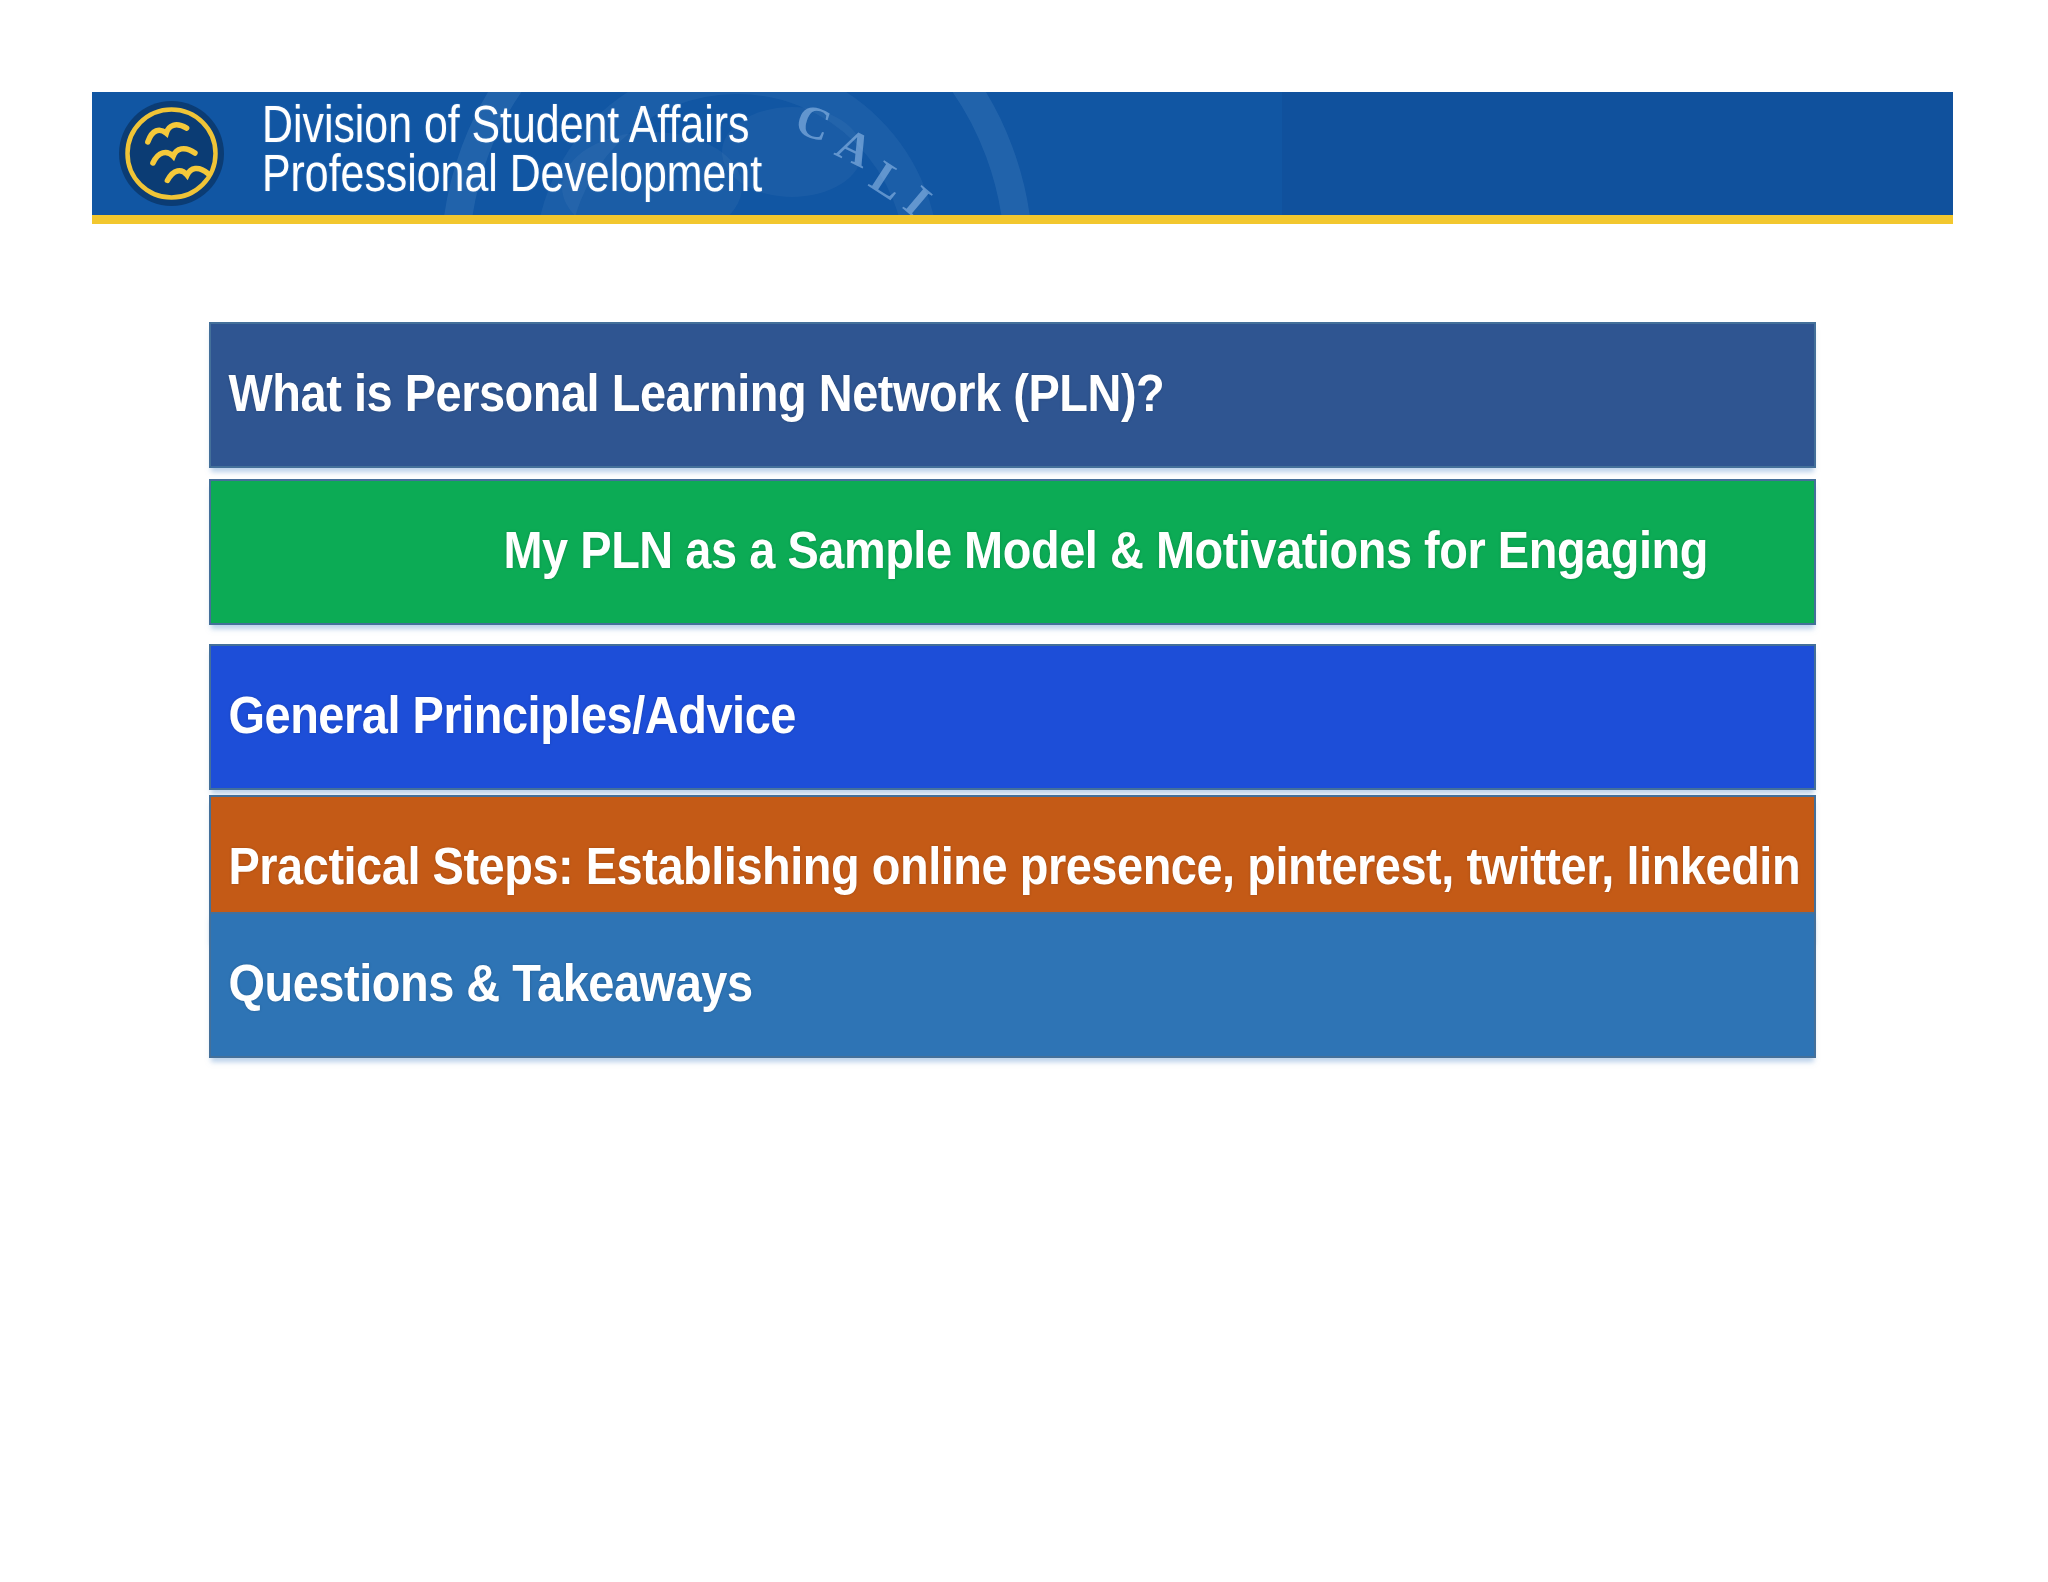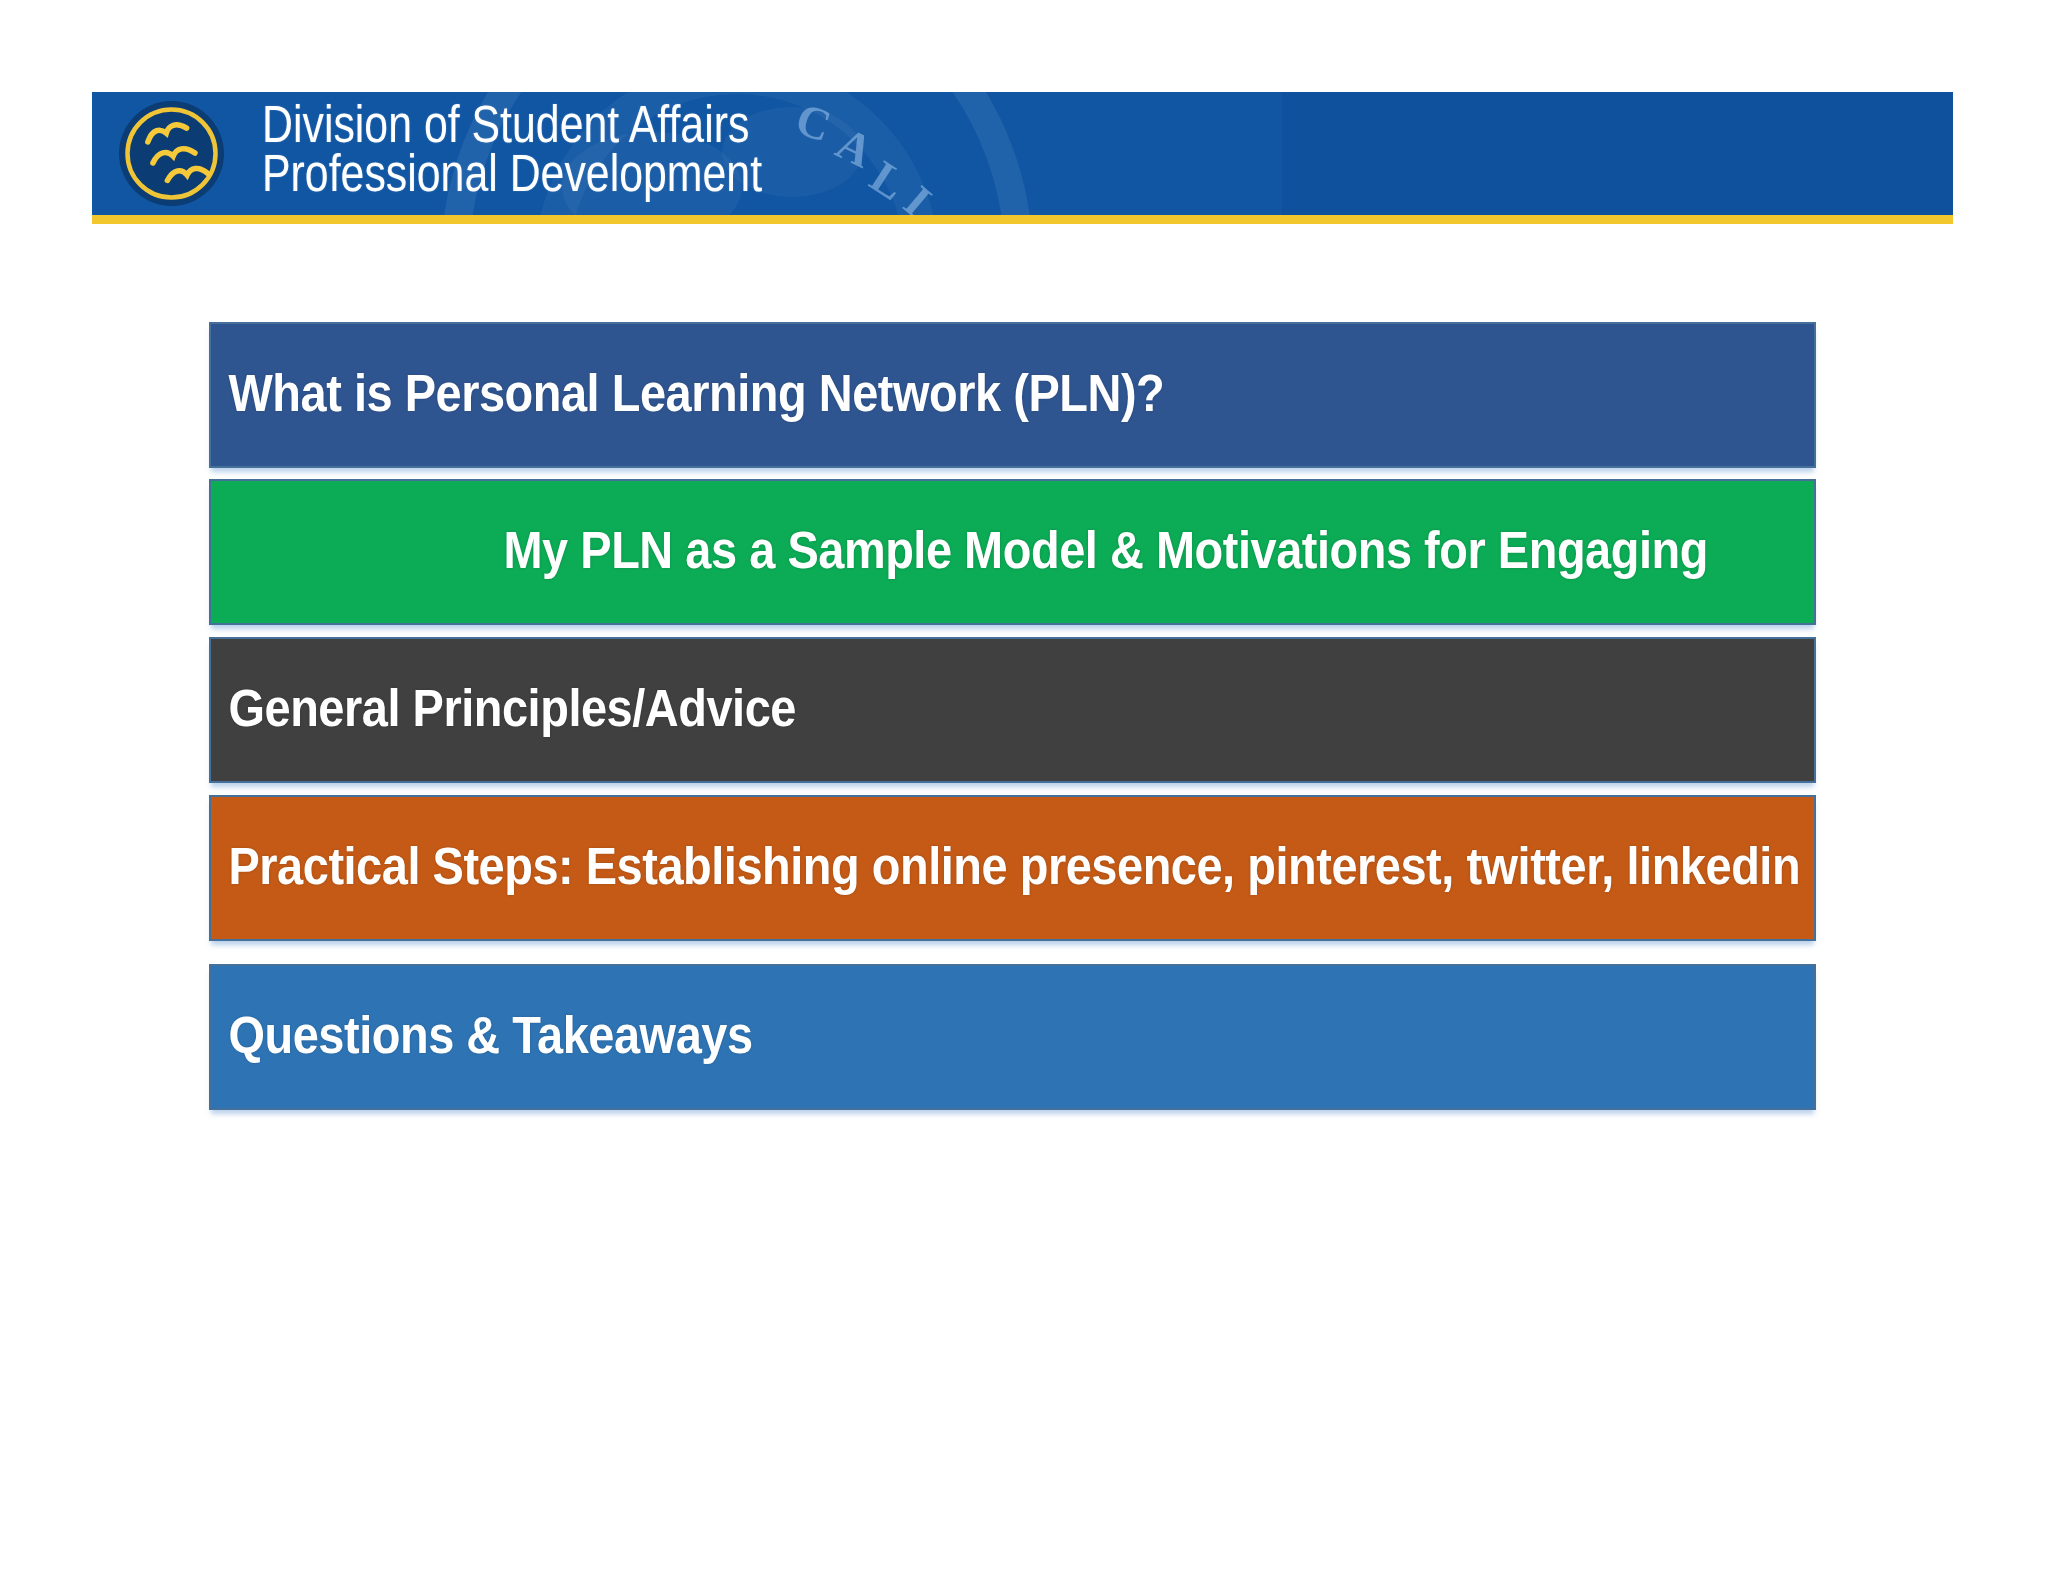--- a/index.html
+++ b/index.html
@@ -52,21 +52,21 @@
     color:#ffffff;
     font-size:51px;font-weight:700;letter-spacing:-0.5px;
     white-space:nowrap;
     transform:scaleX(0.92);transform-origin:left center;
     text-shadow:0 0 3px rgba(0,0,0,0.18);
   }
   .bar-1{top:322px;}
   .bar-2{top:479px;justify-content:flex-end;}
   .bar-3{top:637px;}
   .bar-4{top:795px;}
-  .bar-5{top:964px;text-align:right;}
+  .bar-5{top:912px;text-align:right;}
 </style>
 </head>
 <body>
 
 <div class="slide">
 
   <header class="banner" style="background-color: rgb(17, 86, 163);">
 
     <svg class="banner-watermark" viewBox="0 0 1861 123" width="1861" height="123" aria-hidden="true">
       <ellipse cx="645" cy="170" rx="282" ry="300" fill="none" stroke="rgba(150,190,235,0.13)" stroke-width="28"></ellipse>
@@ -103,21 +103,21 @@
 
   <div class="gold-rule" style="background-color: rgb(242, 199, 46);"></div>
 
   <main>
     <div class="agenda-bar bar-1" style="background-color: rgb(47, 85, 145); border-color: rgb(68, 112, 154);">
       <span class="label">What is Personal Learning Network (PLN)?</span>
     </div>
     <div class="agenda-bar bar-2" style="background-color: rgb(12, 171, 85); border-color: rgb(68, 112, 154);">
       <span class="label">My PLN as a Sample Model &amp; Motivations for Engaging</span>
     </div>
-    <div class="agenda-bar bar-3" style="background-color: #404040; border-color: rgb(68, 112, 154);">
+    <div class="agenda-bar bar-3" style="background-color: #1d4ed8; border-color: rgb(68, 112, 154); margin-top: 7px;">
       <span class="label">General Principles/Advice</span>
     </div>
     <div class="agenda-bar bar-4" style="background-color: rgb(196, 90, 22); border-color: rgb(68, 112, 154);">
       <span class="label">Practical Steps: Establishing online presence, pinterest, twitter, linkedin</span>
     </div>
     <div class="agenda-bar bar-5" style="background-color: rgb(46, 116, 181); border-color: rgb(68, 112, 154);">
       <span class="label">Questions &amp; Takeaways</span>
     </div>
   </main>
 

